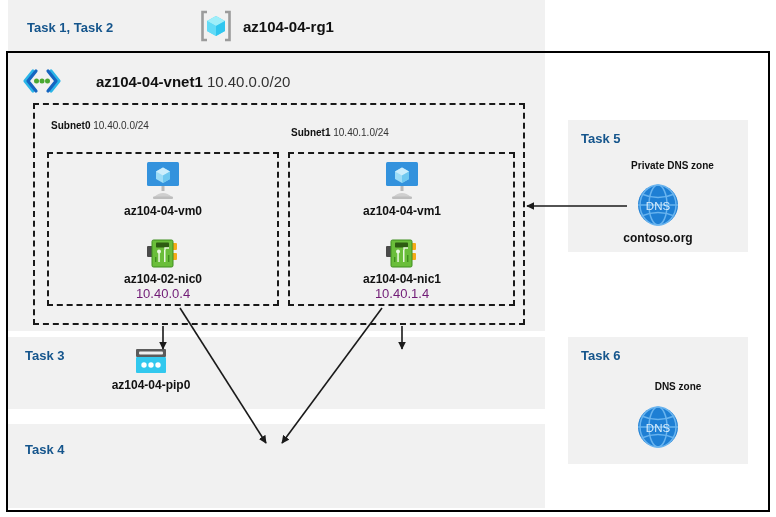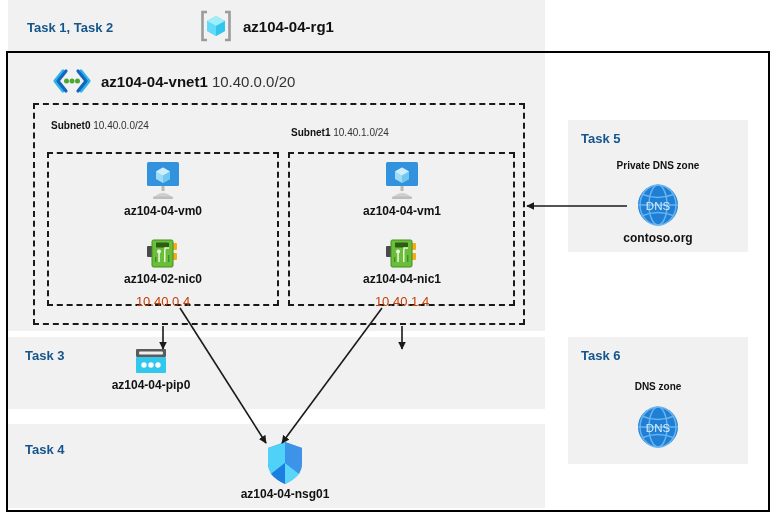--- a/index.html
+++ b/index.html
@@ -28,21 +28,21 @@
   
   .task-label{position:absolute;color:#15558c;font-weight:bold;font-size:13px;white-space:nowrap;}
   .name-bold{font-weight:bold;color:#111;}
   .name-reg{font-weight:normal;color:#333;}
 
   .hdr-row{position:absolute;display:flex;align-items:center;white-space:nowrap;}
   .hdr-text{font-size:15px;margin-left:9px;}
 
   .node{position:absolute;text-align:center;width:150px;}
   .node .lbl{font-size:12px;font-weight:bold;color:#111;margin-top:2px;white-space:nowrap;}
-  .node .sub{font-size:13px;color:#c2410c;white-space:nowrap;margin-top:8px;}
+  .node .sub{font-size:13px;color:#701a75;white-space:nowrap;margin-top:0px;}
   .ctr{display:flex;justify-content:center;}
 
   .panel-title{position:absolute;font-size:10px;font-weight:bold;color:#111;
                white-space:nowrap;text-align:center;}
 
   
   .ico{display:block;}
   svg{display:block;overflow:visible;}
   .arrow-layer{position:absolute;left:0;top:0;width:776px;height:517px;pointer-events:none;}
 </style>
@@ -66,21 +66,21 @@
         <polygon points="18,8 27,13 18,18 9,13" fill="#9feef9"></polygon>
         <polygon points="18,18 27,13 27,23 18,28" fill="#30c6ef"></polygon>
         <polygon points="18,18 9,13 9,23 18,28" fill="#62dbf7"></polygon>
       </svg>
     </span>
     <span class="hdr-text name-bold">az104-04-rg1</span>
   </div>
 
   <div class="vnet-panel"></div>
 
-  <div class="hdr-row" style="left:52px;top:68px;">
+  <div class="hdr-row" style="left:22px;top:68px;gap:25px;">
     <span class="ico">
       <svg width="40" height="26" viewBox="0 0 40 26">
         <path d="M11 3 L3 13 L11 23" fill="none" stroke="#2ab5e8" stroke-width="3.2" stroke-linecap="round" stroke-linejoin="round"></path>
         <path d="M29 3 L37 13 L29 23" fill="none" stroke="#2ab5e8" stroke-width="3.2" stroke-linecap="round" stroke-linejoin="round"></path>
         <path d="M14 3 L6 13 L14 23" fill="none" stroke="#1565c0" stroke-width="3.2" stroke-linecap="round" stroke-linejoin="round"></path>
         <path d="M26 3 L34 13 L26 23" fill="none" stroke="#1565c0" stroke-width="3.2" stroke-linecap="round" stroke-linejoin="round"></path>
         <circle cx="14.5" cy="13" r="2.5" fill="#4aa832"></circle>
         <circle cx="20" cy="13" r="2.5" fill="#4aa832"></circle>
         <circle cx="25.5" cy="13" r="2.5" fill="#4aa832"></circle>
       </svg>
@@ -188,57 +188,45 @@
         <circle cx="24" cy="17" r="2.7" fill="#ffffff"></circle>
       </svg>
     </div>
     <div class="lbl">az104-04-pip0</div>
   </div>
 
 
   <div class="task4-panel"></div>
   <div class="task-label" style="left:25px;top:442px;">Task 4</div>
 
-  <div class="node" style="left:210px;top:441px;">
-    <div class="ctr">
-      <svg width="38" height="44" viewBox="0 0 38 44">
-        <path d="M19 1 L36 7 L36 22 Q36 35 19 43 Q2 35 2 22 L2 7 Z" fill="#2e8ae6"></path>
-        <path d="M19 1 L2 7 L2 22 Q2 28 5 33 L19 22 Z" fill="#4fd2f7"></path>
-        <path d="M19 1 L36 7 L36 22 Q36 28 33 33 L19 22 Z" fill="#3d93e8"></path>
-        <path d="M19 22 L5 33 Q10 39 19 43 Z" fill="#1c7fe0"></path>
-        <path d="M19 22 L33 33 Q28 39 19 43 Z" fill="#5ad6fa"></path>
-      </svg>
-    </div>
-    <div class="lbl">az104-04-nsg01</div>
-  </div>
 
   <div class="task5-panel"></div>
   <div class="task-label" style="left:581px;top:131px;">Task 5</div>
-  <div class="panel-title" style="left:568px;top:160px;width:180px;">Private DNS zone</div>
+  <div class="panel-title" style="left:568px;top:160px;width:209px;">Private DNS zone</div>
 
   <div class="node" style="left:583px;top:183px;">
     <div class="ctr">
       <svg width="44" height="44" viewBox="0 0 44 44">
         <circle cx="22" cy="22" r="20" fill="#1e7fd4"></circle>
         <g fill="none" stroke="#69b4ef" stroke-width="1.5">
           <ellipse cx="22" cy="22" rx="9" ry="20"></ellipse>
           <ellipse cx="22" cy="22" rx="18" ry="20"></ellipse>
           <line x1="2" y1="22" x2="42" y2="22"></line>
           <path d="M5.5 11 Q22 18 38.5 11"></path>
           <path d="M5.5 33 Q22 26 38.5 33"></path>
         </g>
         <text x="22" y="27" font-family="Liberation Sans, sans-serif" font-size="11.5" fill="#d8ecfb" text-anchor="middle">DNS</text>
       </svg>
     </div>
     <div class="lbl" style="margin-top:4px;">contoso.org</div>
   </div>
 
   <div class="task6-panel"></div>
   <div class="task-label" style="left:581px;top:348px;">Task 6</div>
-  <div class="panel-title" style="left:568px;top:381px;width:180px;">DNS zone</div>
+  <div class="panel-title" style="left:588px;top:381px;width:180px;">DNS zone</div>
 
   <div class="node" style="left:583px;top:405px;">
     <div class="ctr">
       <svg width="44" height="44" viewBox="0 0 44 44">
         <circle cx="22" cy="22" r="20" fill="#1e7fd4"></circle>
         <g fill="none" stroke="#69b4ef" stroke-width="1.5">
           <ellipse cx="22" cy="22" rx="9" ry="20"></ellipse>
           <ellipse cx="22" cy="22" rx="18" ry="20"></ellipse>
           <line x1="2" y1="22" x2="42" y2="22"></line>
           <path d="M5.5 11 Q22 18 38.5 11"></path>

